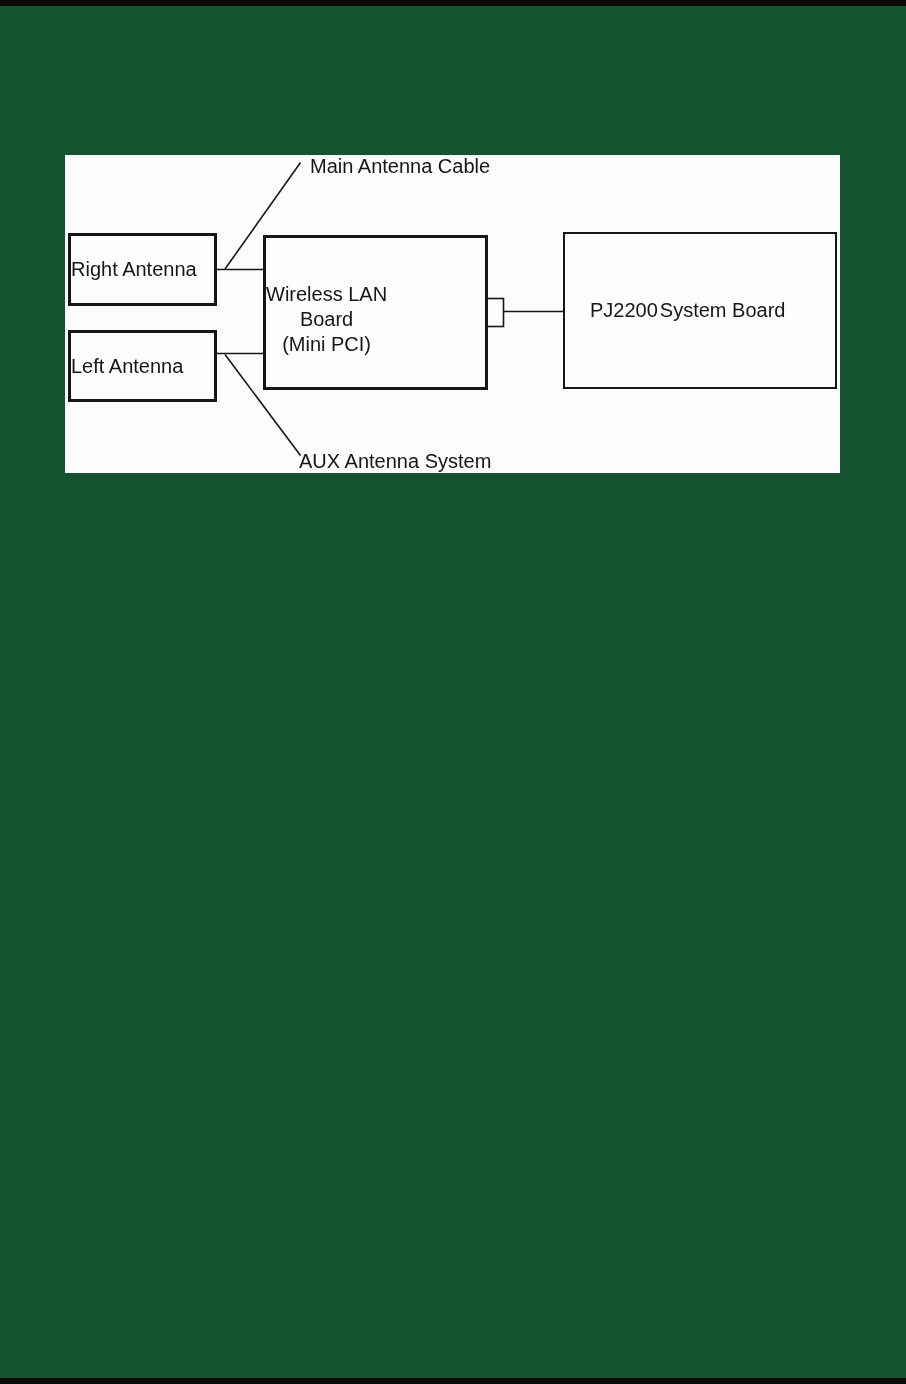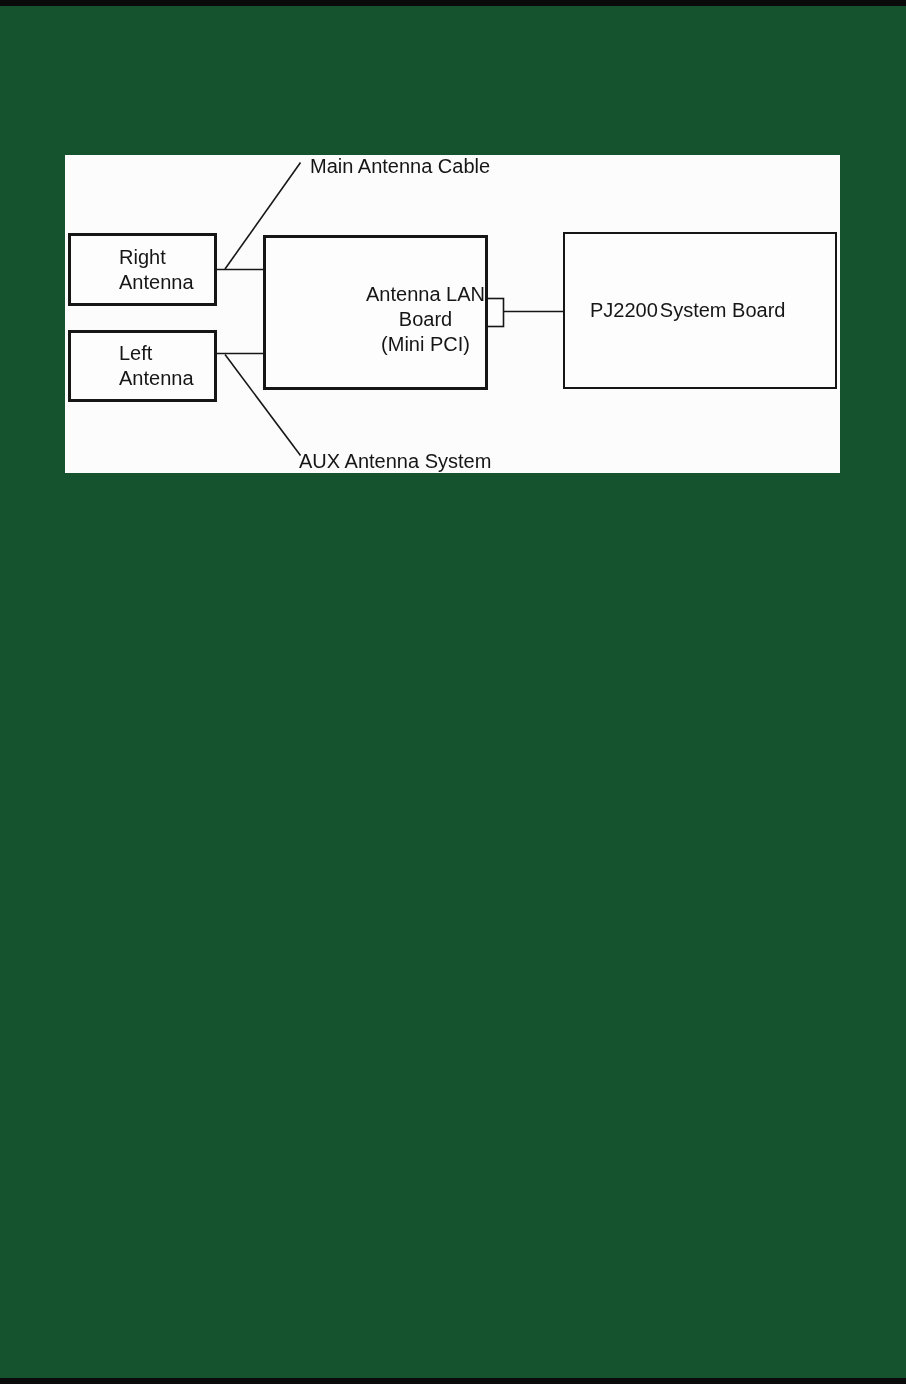--- a/index.html
+++ b/index.html
@@ -42,24 +42,23 @@
     height: 318px;
   }
 
   .node {
     position: absolute;
     box-sizing: border-box;
     border: 3px solid var(--line-color, #161616);
     background: #fdfdfd;
     display: flex;
     align-items: center;
-    justify-content: flex-end;
+    justify-content: flex-start;
     font-size: 20px;
     line-height: 25px;
-    padding-left: 48px;
   }
   .node.right-antenna { left: 3px;   top: 78px;  width: 149px; height: 73px; }
   .node.left-antenna  { left: 3px;   top: 175px; width: 149px; height: 72px; }
   .node.wireless      { left: 198px; top: 80px;  width: 225px; height: 155px; padding-top: 14px; }
   .node.system {
     left: 498px; top: 77px; width: 274px; height: 157px;
     border-width: 2px;
     justify-content: flex-start;
     padding-left: 25px;
     gap: 2px;
@@ -108,21 +107,21 @@
 
     <div class="node right-antenna">
       <span>Right Antenna</span>
     </div>
 
     <div class="node left-antenna">
       <span>Left Antenna</span>
     </div>
 
     <div class="node wireless">
-      <span class="multiline">Antenna LAN
+      <span class="multiline">Wireless LAN
 Board
 (Mini PCI)</span>
     </div>
 
     <div class="node system">
       <span>PJ2200</span>
       <span>System Board</span>
     </div>
 
     <div class="cable-label aux">AUX Antenna System</div>

